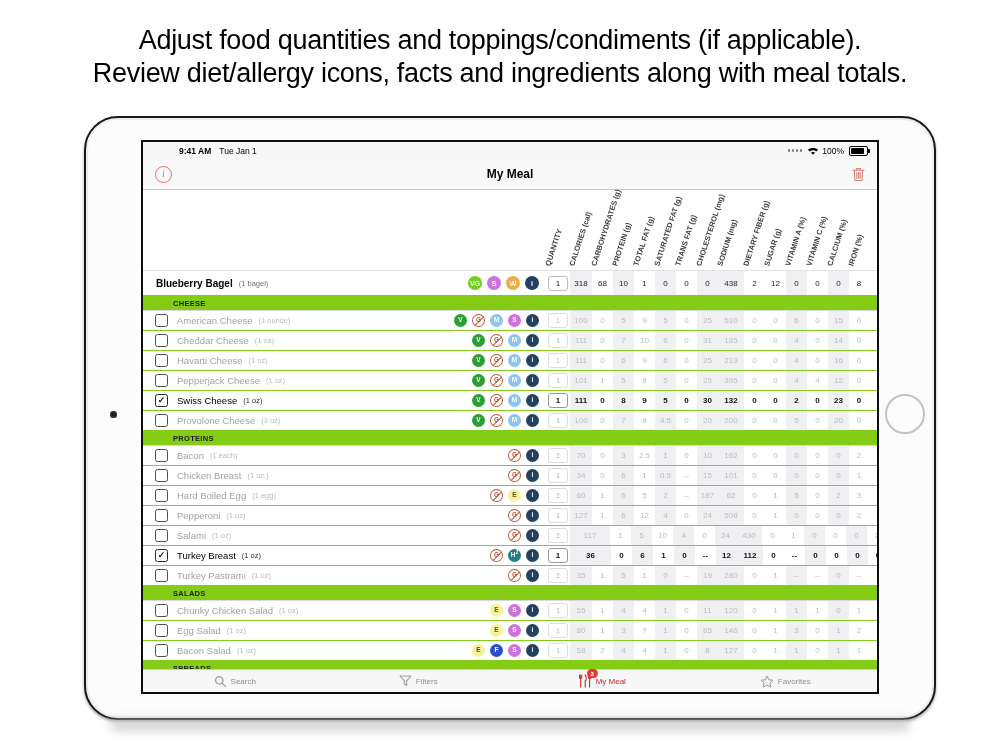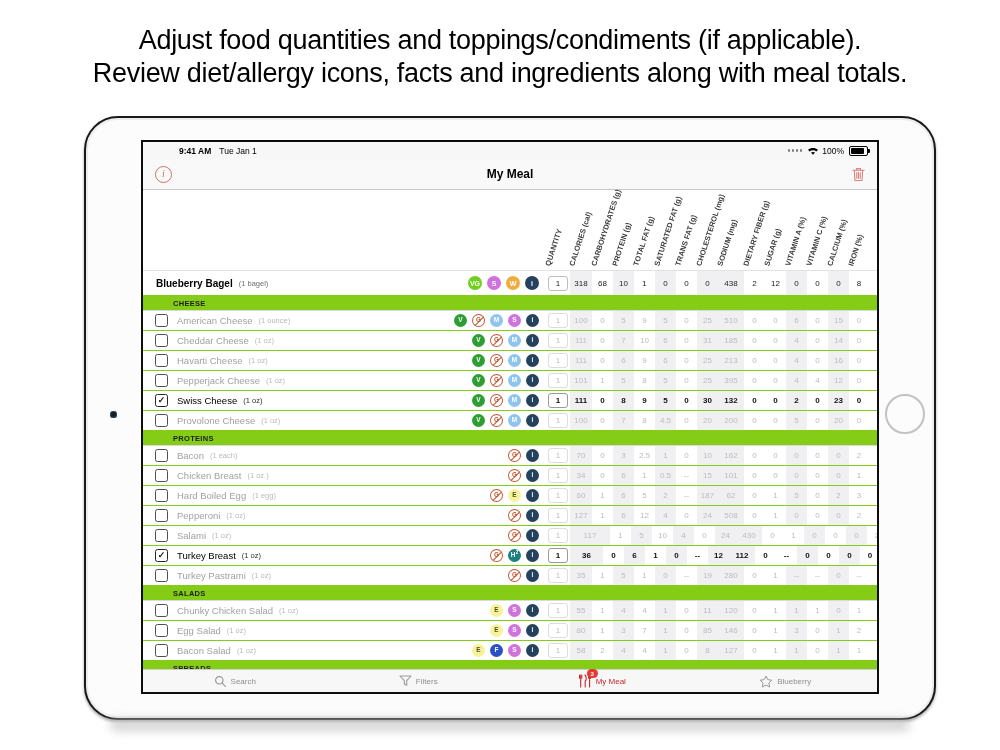--- a/index.html
+++ b/index.html
@@ -647,21 +647,21 @@
                 <sup>2</sup>
               </span>
               <span class="chip" style="background: rgb(36, 66, 93); color: rgb(255, 255, 255);">
                 <span>i</span>
               </span>
             </span>
           </div>
           <span class="vcell" style="width: 24px;">
             <span class="qtybox">1</span>
           </span>
-          <span class="vcell stripe" style="width: 33px;">36</span>
+          <span class="vcell stripe" style="width: 41px;">36</span>
           <span class="vcell" style="width: 21px;">0</span>
           <span class="vcell stripe" style="width: 21px;">6</span>
           <span class="vcell" style="width: 21px;">1</span>
           <span class="vcell stripe" style="width: 21px;">0</span>
           <span class="vcell" style="width: 21px;">--</span>
           <span class="vcell stripe" style="width: 21px;">12</span>
           <span class="vcell stripe" style="width: 26px;">112</span>
           <span class="vcell" style="width: 21px;">0</span>
           <span class="vcell" style="width: 21px;">--</span>
           <span class="vcell stripe" style="width: 21px;">0</span>
@@ -846,19 +846,19 @@
           <span class="tab-badge">3</span>
         </span>
         <span class="tlabel">My Meal</span>
       </div>
       <div class="tab">
         <span class="tab-iconwrap">
           <svg width="14" height="13" viewBox="0 0 14 13">
             <path d="M7 1l1.8 3.7 4.1.5-3 2.8.8 4L7 10.1 3.3 12l.8-4-3-2.8 4.1-.5Z" fill="none" stroke="#9a9a9a" stroke-width="1"></path>
           </svg>
         </span>
-        <span class="tlabel">Blueberry</span>
+        <span class="tlabel">Favorites</span>
       </div>
     </div>
 
   </div>
 </div>
 <div class="ipad-reflection"></div>
 
 </body></html>

